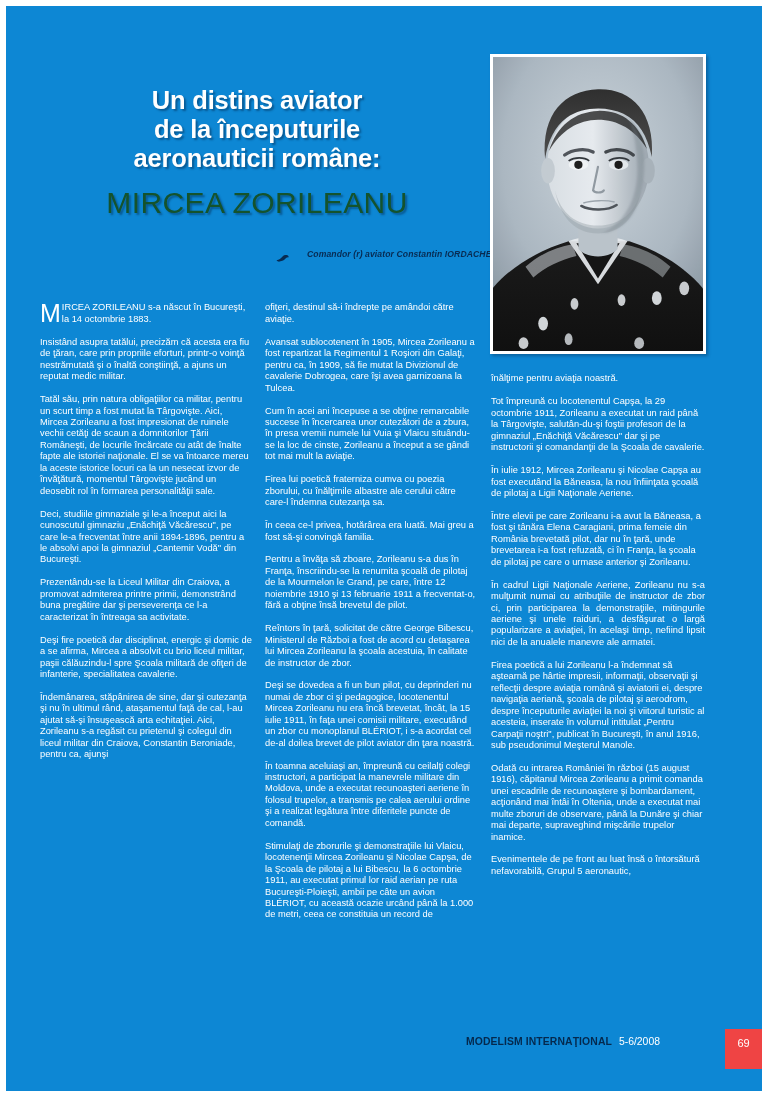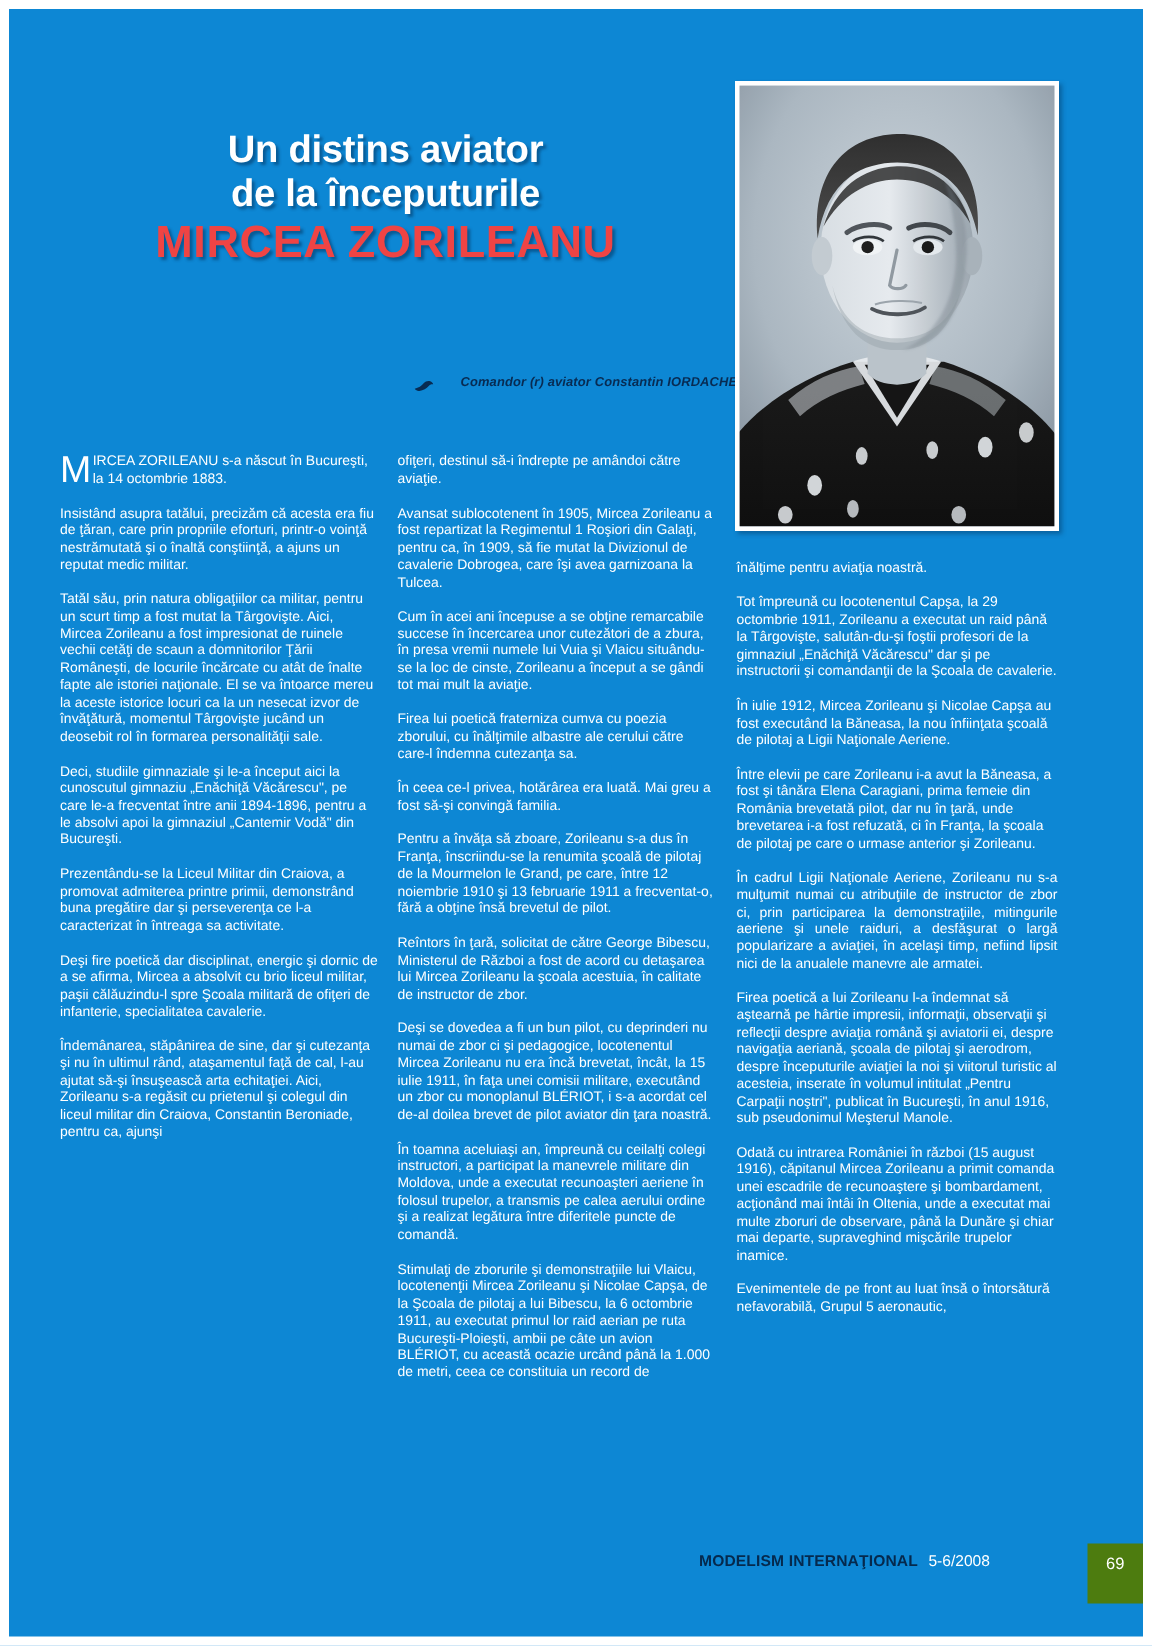--- a/index.html
+++ b/index.html
@@ -35,25 +35,25 @@
     font-size: 25.5px;
     font-weight: bold;
     color: #ffffff;
     line-height: 29px;
     letter-spacing: -0.2px;
     text-shadow: 2px 2px 2px rgba(0,35,70,0.45);
     white-space: nowrap;
   }
   .title-name {
     font-size: 30px;
-    font-weight: bold;
-    color: #ef4444;
+    font-weight: normal;
+    color: #14532d;
     line-height: 36px;
     letter-spacing: 0.4px;
-    margin-top: 0;
+    margin-top: 12px;
     text-shadow: 2px 2px 2px rgba(0,35,70,0.45);
     white-space: nowrap;
   }
   .byline {
     position: absolute;
     left: 276px;
     top: 249px;
     display: flex;
     align-items: flex-start;
     gap: 18px;
@@ -137,39 +137,40 @@
     font-size: 10.4px;
     color: #ffffff;
     white-space: nowrap;
   }
   .page-num-box {
     position: absolute;
     left: 725px;
     top: 1029px;
     width: 37px;
     height: 40px;
-    background: #4d7c0f;
+    background: #ef4444;
     color: #ffffff;
     font-size: 11px;
     display: flex;
     align-items: flex-start;
     justify-content: center;
     padding-top: 8px;
     box-sizing: border-box;
   }
 </style>
 </head>
 <body>
 
 <div class="page">
   <div class="page-bg"></div>
 
   <div class="title-block">
     <div class="title-line">Un distins aviator</div>
     <div class="title-line">de la începuturile</div>
+    <div class="title-line">aeronauticii române:</div>
     <div class="title-name">MIRCEA ZORILEANU</div>
   </div>
 
   <div class="byline">
     <span class="byline-icon">
       <svg viewBox="0 0 13 9" xmlns="http://www.w3.org/2000/svg">
         <path d="M0.5 6.2 C3 5.6 5 4.4 6.6 2.4 C7.6 1.2 9.2 0.6 10.8 1.1 C11.8 1.4 12.6 2.2 12.8 3.2 C11.6 3.0 10.6 3.4 9.8 4.3 C8.4 6.0 6.2 7.2 3.6 7.6 C2.4 7.8 1.2 7.3 0.5 6.2 Z" fill="#082b52"></path>
       </svg>
     </span>
     <span class="byline-text">Comandor (r) aviator Constantin IORDACHE</span>

